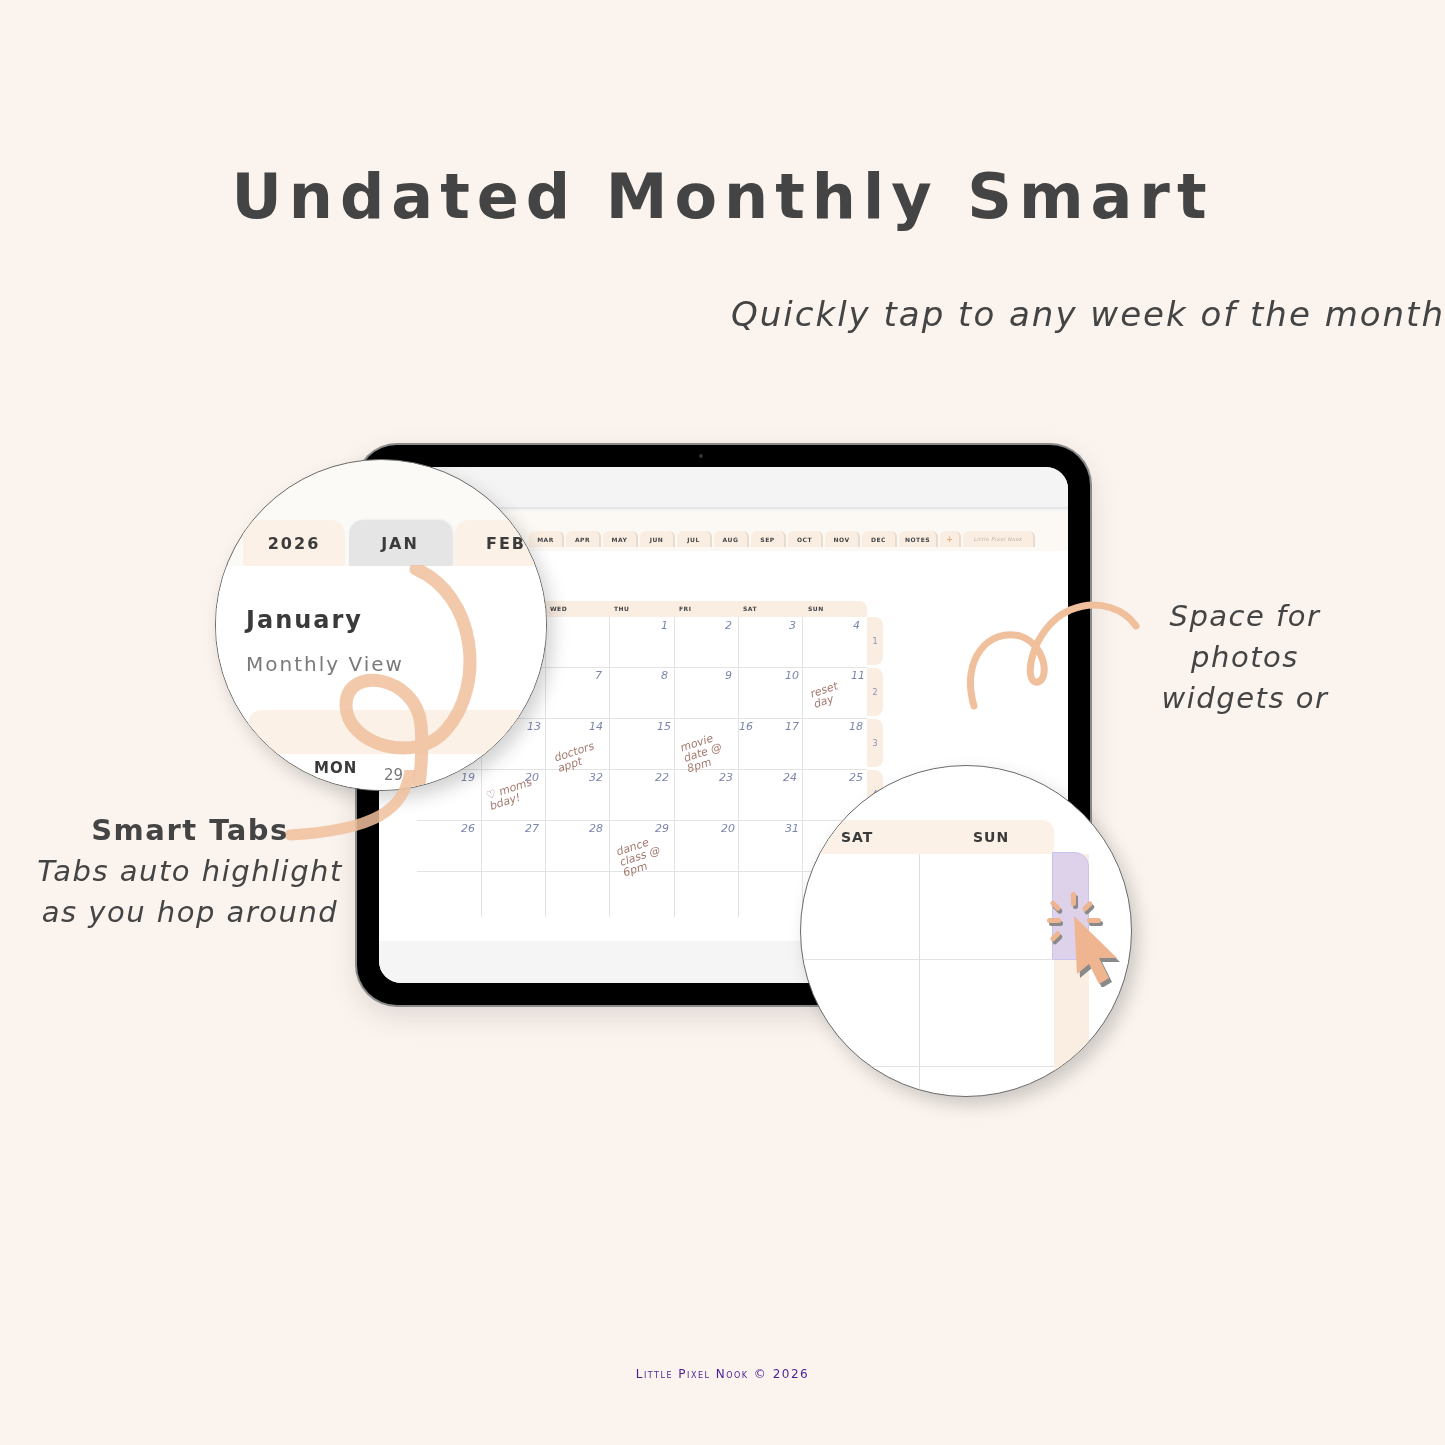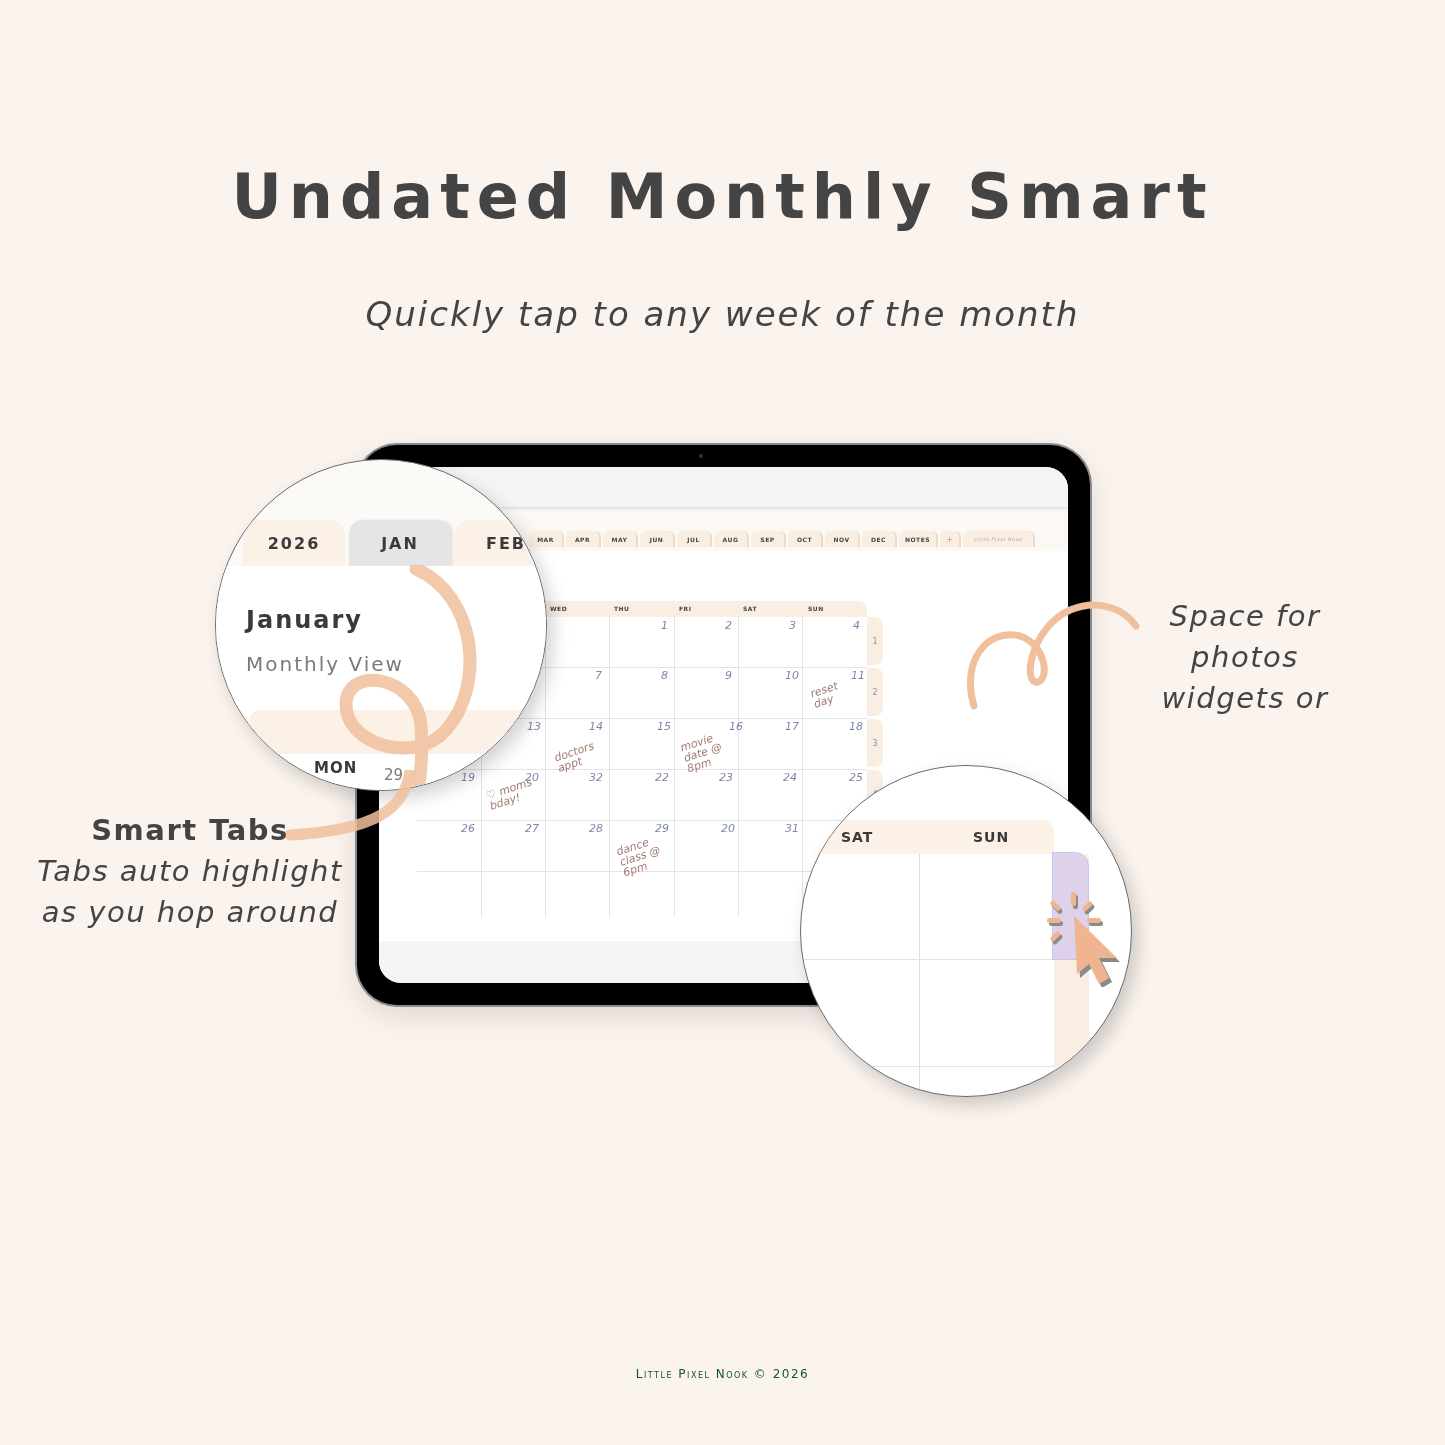--- a/index.html
+++ b/index.html
@@ -11,21 +11,21 @@
     position: relative;
   }
   .title {
     position: absolute; left: 0; right: 0; top: 160px;
     text-align: center;
     font-size: 62px; font-weight: bold; letter-spacing: 7px;
     color: #444;
   }
   .subtitle {
     position: absolute; left: 0; right: 0; top: 294px;
-    text-align: center;
+    text-align: right;
     font-size: 34px; font-style: italic; letter-spacing: 2px;
     color: #444; font-family: "DejaVu Sans", sans-serif;
   }
   
   .tablet {
     position: absolute; left: 357px; top: 445px;
     width: 733px; height: 560px;
     background: #000; border-radius: 40px;
     box-shadow: 0 0 0 2px #8a8a8a, 0 10px 30px rgba(0,0,0,0.12);
   }
@@ -116,21 +116,21 @@
   .mr-h { position: absolute; left: 0; width: 253px; height: 1px; background: #e3e3e3; }
   .mr-tab { position: absolute; left: 253px; top: 88px; width: 35px; height: 250px; background: #faeee2; }
   .mr-tab-hl { position: absolute; left: 251px; top: 86px; width: 37px; height: 108px; background: #ddd2ea; border: 1px solid #c9c3f2; border-radius: 0 14px 0 0; }
   .cursor { position: absolute; left: 246px; top: 126px; width: 75px; height: 95px; }
 
   
   .anno { position: absolute; text-align: center; font-style: italic; color: #444; font-size: 29px; line-height: 41px; letter-spacing: 1.5px; }
   .anno-left { left: 20px; top: 810px; width: 340px; }
   .anno-left .h { font-weight: bold; font-style: normal; }
   .anno-right { left: 1140px; top: 596px; width: 210px; }
-  .footer { position: absolute; left: 0; right: 0; top: 1367px; text-align: center; font-size: 12px; letter-spacing: 1.5px; color: #14532d; font-variant: small-caps; }
+  .footer { position: absolute; left: 0; right: 0; top: 1367px; text-align: center; font-size: 12px; letter-spacing: 1.5px; color: #4c1d95; font-variant: small-caps; }
   svg.swirl { position: absolute; pointer-events: none; }
 </style>
 </head>
 <body>
 
 <div class="title">Undated Monthly Smart</div>
 <div class="subtitle">Quickly tap to any week of the month</div>
 
 <div class="tablet">
   <div class="camera"></div>
@@ -185,21 +185,21 @@
           <span class="daynum" style="left:244px;top:52px">8</span>
           <span class="daynum" style="left:308px;top:52px">9</span>
           <span class="daynum" style="left:368px;top:52px">10</span>
           <span class="daynum" style="left:434px;top:52px">11</span>
           <span class="note" style="left:392px;top:72px">reset
 day</span>
 
           <span class="daynum" style="left:110px;top:103px">13</span>
           <span class="daynum" style="left:172px;top:103px">14</span>
           <span class="daynum" style="left:240px;top:103px">15</span>
-          <span class="daynum" style="left:312px;top:103px">16</span>
+          <span class="daynum" style="left:322px;top:103px">16</span>
           <span class="daynum" style="left:368px;top:103px">17</span>
           <span class="daynum" style="left:432px;top:103px">18</span>
           <span class="note" style="left:136px;top:136px">doctors
 appt</span>
           <span class="note" style="left:262px;top:126px">movie
 date @
 8pm</span>
 
           <span class="daynum" style="left:44px;top:154px">19</span>
           <span class="daynum" style="left:108px;top:154px">20</span>

